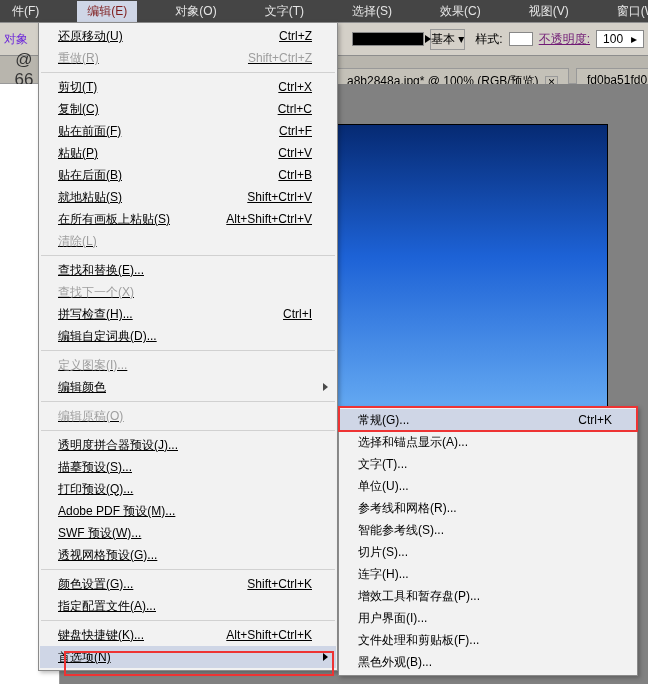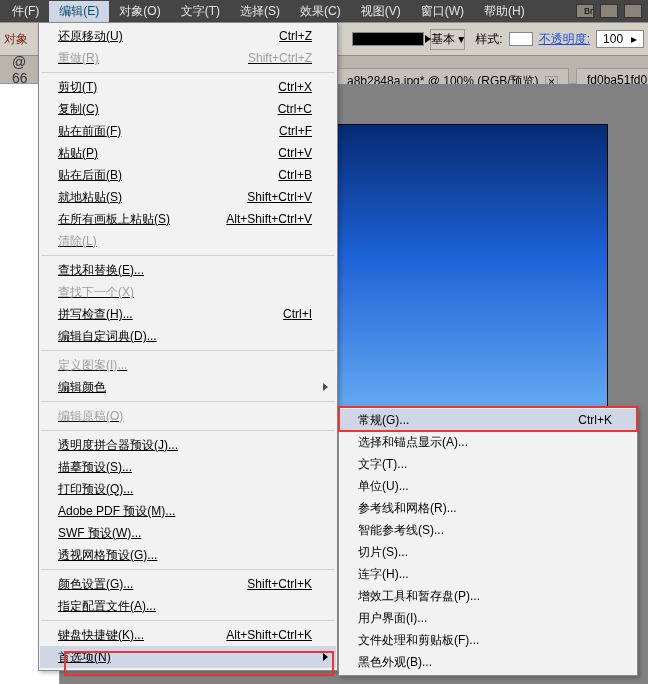--- a/index.html
+++ b/index.html
@@ -1,29 +1,29 @@
 <!DOCTYPE html>
 <html><head>
 <meta charset="utf-8">
 <style>
   * { margin: 0; padding: 0; box-sizing: border-box; font-family: "Microsoft YaHei", "SimSun", sans-serif; }
   body { width: 648px; height: 684px; background: #fff; overflow: hidden; font-size: 12px; color: #000; }
-  .menubar { background: #454545; height: 22px; display: flex; align-items: center; padding: 0 2px; color: #e5e5e5; }
+  .menubar { background: #454545; height: 22px; display: flex; align-items: center; padding: 0 2px; color: #e5e5e5; gap: 28px; }
   .mi { padding: 2px 10px; white-space: nowrap; }
-  .mi.open { background: #cfd6e6; color: #0c4a6e; }
+  .mi.open { background: #cfd6e6; color: #7f1d1d; }
   .mb-extra { margin-left: auto; display: flex; align-items: center; gap: 6px; padding-right: 4px; }
   .sq { width: 18px; height: 14px; background: #8a8378; border: 1px solid #333; }
   .opt-row { background: #d4d0c8; height: 34px; border-top: 1px solid #8d8d8d; border-bottom: 1px solid #8d8d8d; display: flex; align-items: center; padding-left: 4px; gap: 6px; }
-  .opt-label { color: #7f1d1d; }
+  .opt-label { color: #6d28d9; }
   .sw1 { width: 72px; height: 14px; background: #000; border: 1px solid #888; position: relative; }
   .sw1::after { content: ""; position: absolute; right: -8px; top: 2px; border-left: 6px solid #000; border-top: 4px solid transparent; border-bottom: 4px solid transparent; }
   .mode { border: 1px solid #999; padding: 1px 0; background: #d4d0c8; }
   .style-lbl { padding-left: 4px; }
   .sw2 { width: 24px; height: 14px; background: #fff; border: 1px solid #888; }
-  .opacity-lbl { color: #1d4ed8; text-decoration: underline; }
+  .opacity-lbl { color: #701a75; text-decoration: underline; }
   .opacity-box { display: inline-flex; align-items: center; border: 1px solid #888; background: #fff; padding: 0 2px; height: 18px; }
   .opacity-box span { padding: 0 4px; }
   .tabbar { background: #b8b5ad; height: 28px; display: flex; align-items: center; border-bottom: 1px solid #999; position: relative; }
   .tab { border: 1px solid #999; border-bottom: none; background: #d4d0c8; padding: 4px 10px; margin-right: 2px; white-space: nowrap; }
   .tab.behind { position: absolute; left: 0; top: 12px; z-index: 0; background: #c4c1b8; }
   .tab .x { margin-left: 6px; border: 1px solid #999; padding: 0 2px; font-size: 9px; display: inline-block; line-height: 10px; }
   .work { position: relative; width: 648px; height: calc(684px - 22px - 34px - 28px); background: #818181; }
   .leftvoid { position: absolute; left: 0; top: 0; width: 60px; bottom: 0; background: #fff; border-right: 1px solid #999; }
   .canvas-img { position: absolute; left: 60px; top: 40px; right: 40px; height: 440px; background: linear-gradient(#062a73 0%, #1d62d6 30%, #6fb4f6 70%, #ffffff 85%); border: 1px solid #000; }
   .ice { position: absolute; left: 0; right: 0; bottom: 0; height: 150px; background:
@@ -77,21 +77,21 @@
   <span class="style-lbl">样式:</span>
   <div class="sw2"></div>
   <span class="opacity-lbl">不透明度:</span>
   <div class="opacity-box">
     <span>100</span>
       <span>▸</span>
   </div>
 </div>
 
 <div class="tabbar">
-  <div style="width:36px; font-size:14px; color:#333; padding-left:12px;">@ 66</div>
+  <div style="width:36px; font-size:17px; color:#333; padding-left:12px;text-align:center;">@ 66</div>
   <div style="position:relative; flex:1; height:100%;">
     <div class="tab behind" style="left:300px;">
       <span>a8b2848a.jpg* @ 100% (RGB/预览)</span><span class="x">✕</span>
     </div>
     <div class="tab behind" style="left:540px;">
       <span>fd0ba51fd0</span>
     </div>
   </div>
 </div>
 

